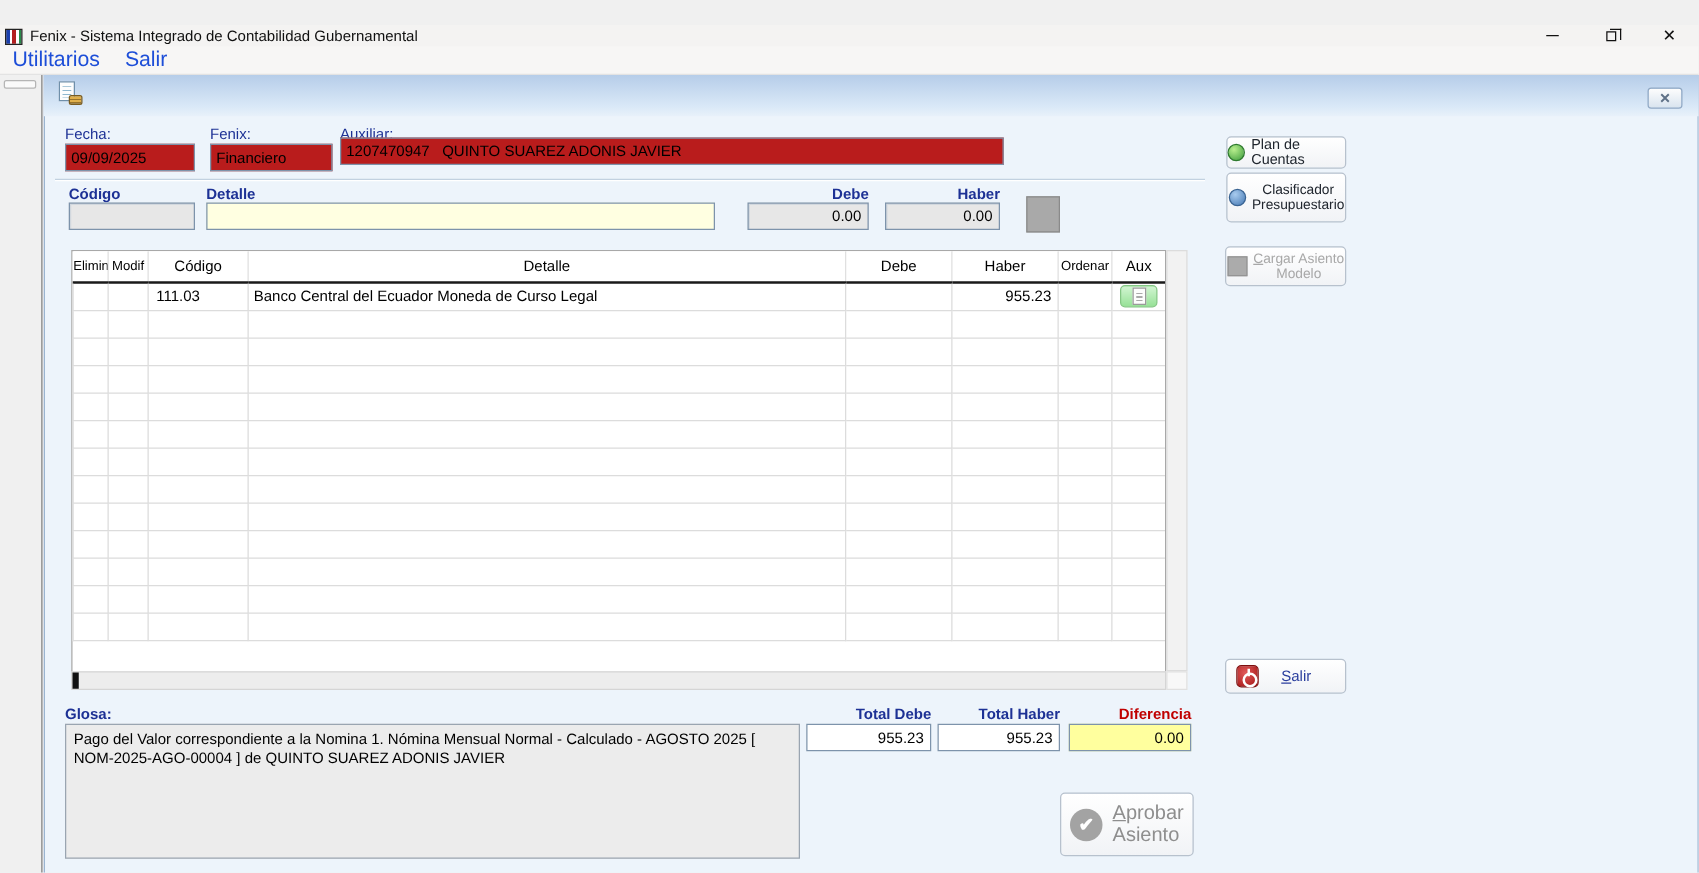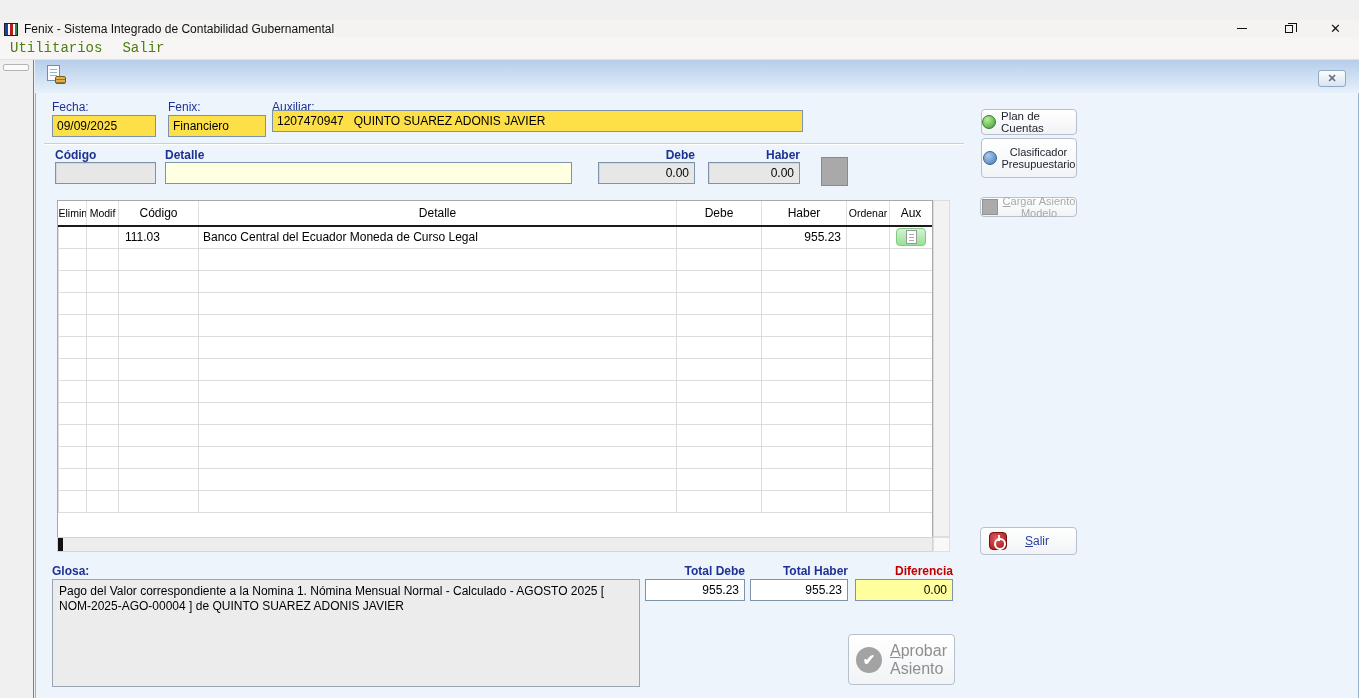--- a/index.html
+++ b/index.html
@@ -15,21 +15,21 @@
       border:1px solid #222; }
   .title-text { font-size:12px; color:#101010; padding-top:1px; }
   .win-controls { margin-left:auto; display:flex; height:17px; }
   .wc { width:47px; height:17px; display:flex; align-items:center; justify-content:center; color:#111; font-size:11px; }
   .glyph-min { width:10px; height:1px; background:#111; display:block; }
   .glyph-restore { width:8px; height:8px; border:1px solid #111; position:relative; display:block; background:#f4f3f2; }
   .glyph-restore::before { content:""; position:absolute; left:2px; top:-3px; width:8px; height:8px; border:1px solid #111; border-left:none; border-bottom:none; }
   .glyph-close { font-size:13px; line-height:13px; }
 
   .menubar { left:0; top:17px; width:1359px; height:23px; background:#f7f6f5; display:flex; align-items:center; border-bottom:1px solid #e3e3e3; }
-  .menu-item { font-size:14px; color:#4d7c0f; padding:2px 10px;font-family:Liberation Mono, monospace; }
+  .menu-item { font-size:17px; color:#1d4ed8; padding:2px 10px; }
 
   
   .left-panel { left:0; top:40px; width:34px; height:643px; background:#f0f0f0; border-right:1px solid #808080; }
   .panel-grip { position:absolute; left:3px; top:4px; width:26px; height:7px; background:#fafafa; border:1px solid #b5b5b5; border-radius:2px; }
 
   
   .child-window { left:35px; top:40px; width:1324px; height:643px; background:#edf4fb; border:1px solid #9ab4d0; }
   .child-titlebar { left:35px; top:40px; width:1324px; height:33px;
       background:linear-gradient(#b6cde9,#d9e8f7 75%,#e8f1fa); }
   .doc-coins-icon { left:47px; top:45px; width:20px; height:20px; }
@@ -40,21 +40,21 @@
       repeating-linear-gradient(#e0b04c 0 2px, #9a742a 2px 3px); border:1px solid #7a5c20; border-radius:2px; }
   .child-close { left:1318px; top:50px; width:28px; height:17px; background:linear-gradient(#fdfdfd,#d9e4ef);
       border:1px solid #90a8c4; border-radius:3px; display:flex; align-items:center; justify-content:center;
       font-size:11px; font-weight:bold; color:#5f7187; }
 
   
   .lbl { font-size:12px; color:#1d3195; }
   .lbl-b { font-size:12px; font-weight:bold; color:#1d3195; }
   .lbl-red { font-size:12px; font-weight:bold; color:#c00000; }
   .field { font-size:12px; color:#000; border:1px solid #7d93ab; padding:3px 4px 0 4px; height:22px; overflow:hidden; }
-  .cyan { background:#fde047; }
+  .cyan { background:#b91c1c; }
   .grayf { background:#e7e7e7; box-shadow:inset 1px 1px 0 #d2d8de; }
   .yellowf { background:#ffffe1; }
   .num { text-align:right; padding-right:5px; }
   .groove { border-top:1px solid #c2d1e0; border-bottom:1px solid #ffffff; height:2px; }
   .gray-square-btn { background:#a9a9a9; border:1px solid #8a8a8a; }
 
   
   .grid-wrap { left:57px; top:180px; width:876px; height:347px; background:#fff; border:1px solid #a8a8a8; overflow:hidden; }
   table.grid { border-collapse:collapse; table-layout:fixed; width:874px; font-size:12px; background:#fff; }
   table.grid th { height:25px; font-weight:normal; color:#000; background:#fff; border-bottom:2px solid #1a1a1a;
@@ -339,21 +339,21 @@
 </div>
 
 <div class="abs btn" style="left:981px;top:118px;width:96px;height:40px;font-size:11px;">
   <span class="sphere blue"></span>
   <span class="two-line">
     <span>Clasificador</span><br>
     <span>Presupuestario</span>
   </span>
 </div>
 
-<div class="abs btn" style="left:980px;top:177px;width:97px;height:20px;font-size:11px;">
+<div class="abs btn" style="left:980px;top:177px;width:97px;height:32px;font-size:11px;">
   <span class="gray-sq"></span>
   <span class="two-line disabled-text">
     <span class="u">C</span><span>argar Asiento</span><br>
     <span>Modelo</span>
   </span>
 </div>
 
 <div class="abs btn" style="left:980px;top:507px;width:97px;height:28px;justify-content:flex-start;padding-left:8px;gap:18px;">
   <span class="power-icon"></span>
   <span class="salir-text">

